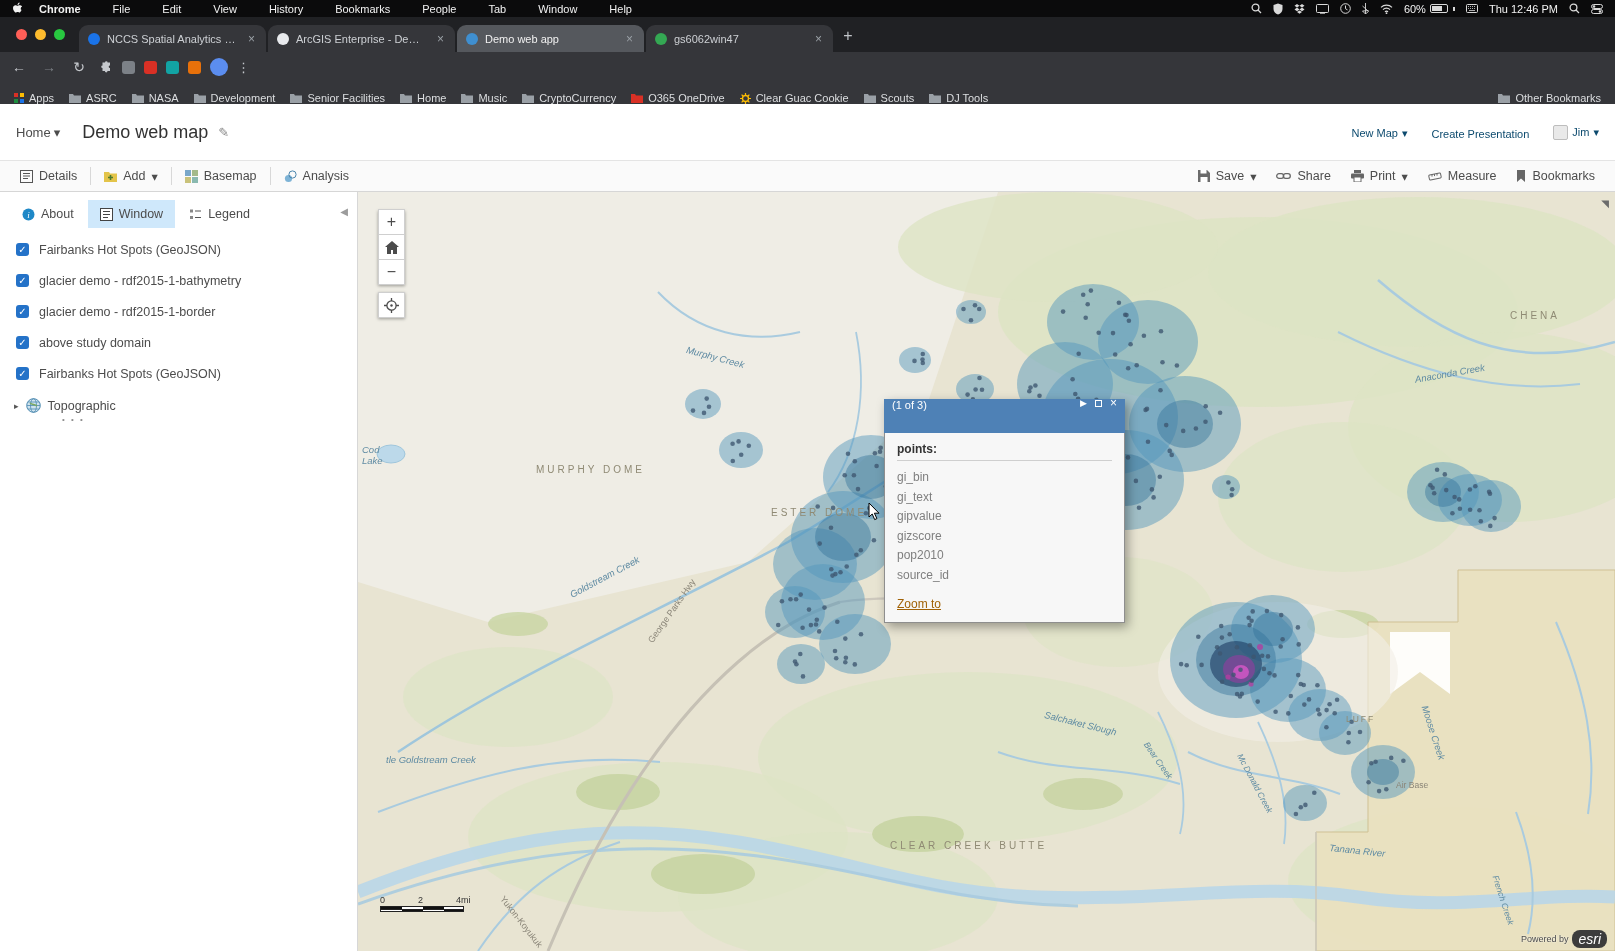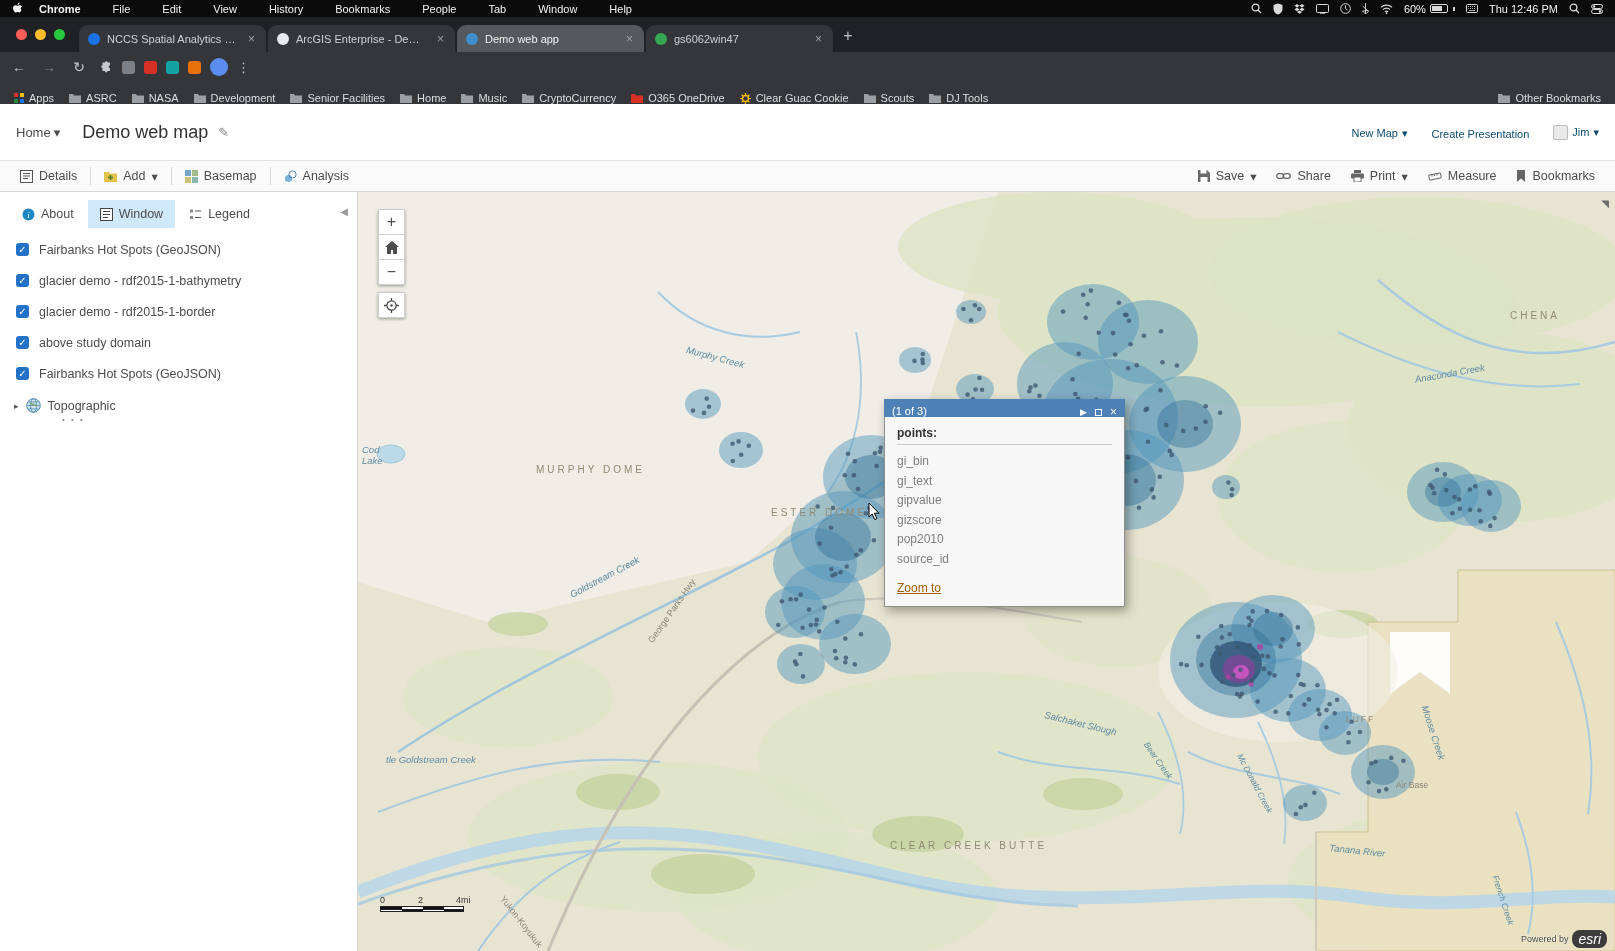--- a/index.html
+++ b/index.html
@@ -87,21 +87,21 @@
   .l-topo { color:#8f8a74; letter-spacing:3px; font-size:10px; }
   .l-water { color:#5f8ba3; font-style:italic; font-size:9.5px; }
   .l-road { color:#8a8578; font-size:9px; }
   .l-sm { font-size:8.5px; }
 
   .zoomgroup { position:absolute; left:20px; top:18px; box-shadow:0 1px 3px rgba(0,0,0,.35); }
   .zbtn { width:27px; height:26px; background:#fff; border:1px solid #cfcfcf; display:flex; align-items:center; justify-content:center; font-size:16px; color:#4c4c4c; margin-top:-1px; }
   .locatebtn { position:absolute; left:20px; top:100px; width:27px; height:26px; background:#fff; border:1px solid #cfcfcf; display:flex; align-items:center; justify-content:center; box-shadow:0 1px 3px rgba(0,0,0,.35); }
 
   .popup { position:absolute; left:526px; top:207px; width:241px; box-shadow:3px 4px 10px rgba(0,0,0,.35); font-size:12px; }
-  .popup-h { height:18px; background:#4e81b6; color:#fff; display:flex; align-items:flex-end; padding:0 8px; font-size:11px; }
+  .popup-h { height:34px; background:#4e81b6; color:#fff; display:flex; align-items:flex-start; padding:0 8px; font-size:11px; }
   .popup-ctrl { margin-left:auto; display:flex; align-items:center; gap:8px; }
   .popup-ctrl .pbtn { font-size:9px; line-height:9px; color:#fff; }
   .pbox { width:7px; height:7px; border:1px solid #fff; display:inline-block; }
   .popup-b { background:#f7f7f7; border:1px solid #8e8e8e; border-top:none; padding:9px 12px 11px; }
   .popup-title { color:#333; font-weight:bold; font-size:12px; margin-bottom:4px; }
   .popup-hr { border:none; border-top:1px solid #cfcfcf; margin:4px 0 7px; }
   .pfield { color:#7f7f7f; line-height:19.5px; }
   .zoomto { display:inline-block; margin-top:12px; color:#a16207; text-decoration:underline; }
 
   .scalebar { position:absolute; left:22px; top:703px; width:84px; font-size:9px; color:#333; }

